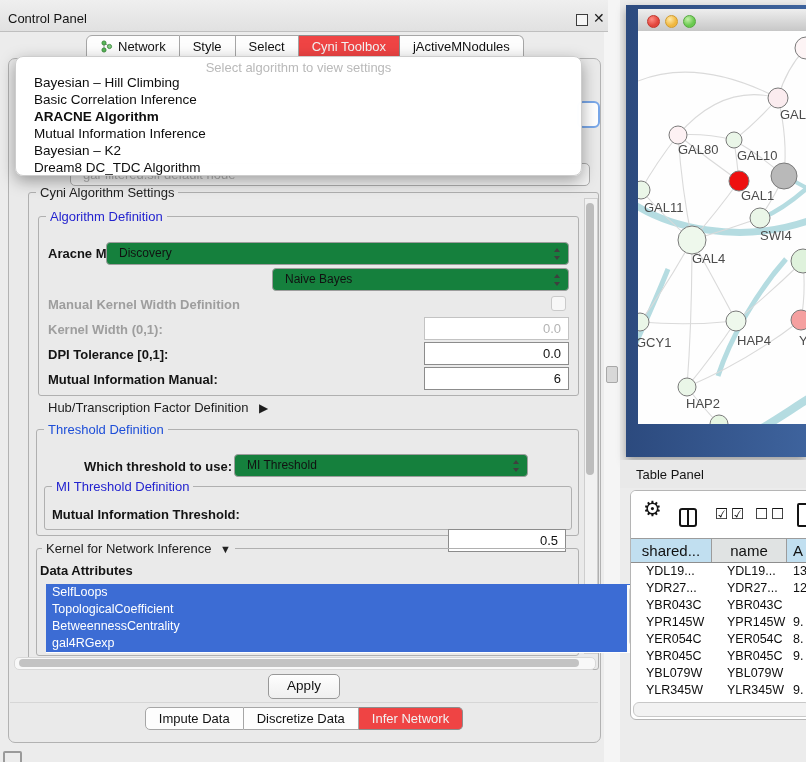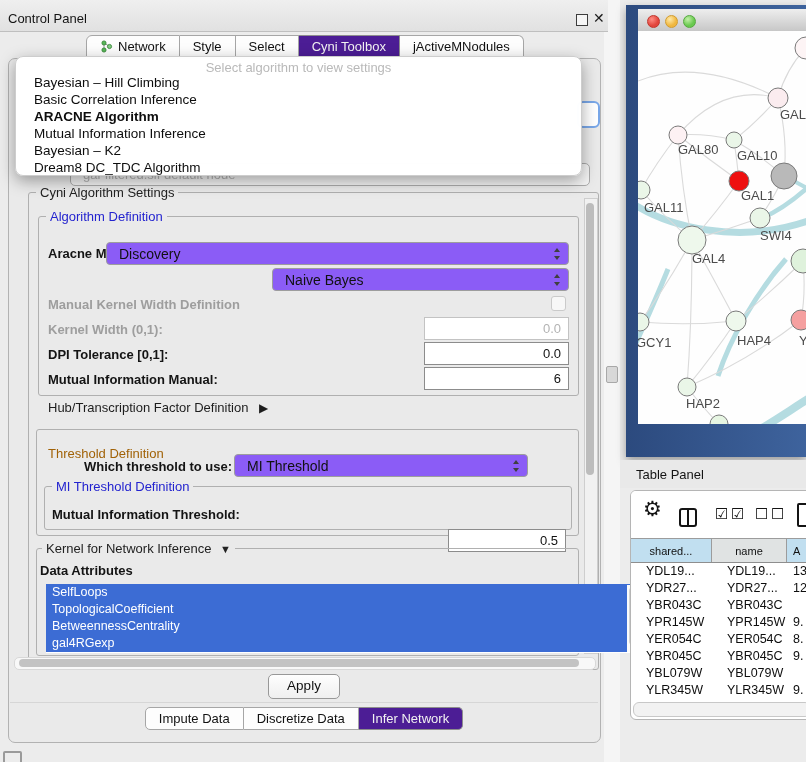--- a/index.html
+++ b/index.html
@@ -14,21 +14,21 @@
   .cp-title{left:8px;top:11px;font-size:13px;color:#141414;}
   .float-btn{left:576px;top:14px;width:10px;height:10px;border:1.6px solid #3c3c3c;background:#f5f5f5;}
   .close-btn{left:593px;top:10px;font-size:14px;font-weight:700;color:#1c1c1c;}
 
   
   .tabrow{left:86px;top:35px;display:flex;}
   .tab{height:21px;line-height:21px;padding:0 13px;font-size:13px;background:#fdfdfd;
        border:1px solid #a6a6a6;border-left:none;display:flex;align-items:center;gap:5px;}
   .tab:first-child{border-left:1px solid #a6a6a6;border-radius:6px 0 0 0;}
   .tab:last-child{border-radius:0 6px 0 0;}
-  .tab.sel{background:#4c1d95;color:#f2f2f2;border-color:#8d8d8d;text-align:center;}
+  .tab.sel{background:#ef4444;color:#f2f2f2;border-color:#8d8d8d;text-align:center;}
   .tabrow2{left:0;top:707px;width:608px;display:flex;justify-content:center;}
   .tabrow2 .tab{border-radius:0;}
   .tabrow2 .tab:first-child{border-radius:5px 0 0 5px;border-left:1px solid #a6a6a6;}
   .tabrow2 .tab:last-child{border-radius:0 5px 5px 0;}
 
   
   .outer-panel{left:8px;top:58px;width:591px;height:683px;background:#eaeaea;
                border:1px solid #b2b2b2;border-radius:7px;}
 
   
@@ -42,27 +42,27 @@
   .ghost-combo{left:70px;top:163px;width:518px;height:21px;border:1px solid #ababab;
                border-radius:5px;background:#f4f4f4;z-index:2;overflow:hidden;}
   .ghost-combo span{position:absolute;left:12px;top:3px;font-size:13px;color:#b3b3b3;}
   .blue-frag{left:577px;top:101px;width:19px;height:23px;border:2.5px solid #79a7e8;
              border-radius:6px;background:#fff;z-index:3;}
 
   
   .group{border:1px solid #b0b0b0;border-radius:3px;}
   .group-label{position:absolute;background:#eaeaea;padding:0 4px;font-size:13px;color:#222;white-space:nowrap;}
   .group-label.blue{color:#2323cf;}
-  .group-label.green{color:#a16207;margin-top:24px;}
+  .group-label.green{color:#1d4ed8;}
 
   .lbl{font-size:13px;font-weight:700;color:#141414;white-space:nowrap;}
   .lbl.dis{color:#9e9e9e;}
   .plain{font-size:13px;color:#1d1d1d;white-space:nowrap;}
 
-  .combo{background:#8b5cf6;border:1px solid #9d9d9d;border-radius:4px;font-size:14px;color:#111;}
+  .combo{background:#15803d;border:1px solid #9d9d9d;border-radius:4px;font-size:12px;color:#111;}
   .combo .val{position:absolute;left:12px;top:3px;}
   .stepper{position:absolute;right:7px;top:50%;width:7px;height:12px;transform:translateY(-50%);}
   .stepper::before{content:"";position:absolute;left:0;top:0;border-left:3.5px solid transparent;
       border-right:3.5px solid transparent;border-bottom:4.5px solid #3f3f3f;}
   .stepper::after{content:"";position:absolute;left:0;bottom:0;border-left:3.5px solid transparent;
       border-right:3.5px solid transparent;border-top:4.5px solid #3f3f3f;}
   .field{background:#fff;border:1px solid #8c8c8c;font-size:13px;color:#111;text-align:right;}
   .field span{position:absolute;right:7px;top:3px;}
   .field.dis{border-color:#c3c3c3;color:#b3b3b3;}
   .checkbox{width:13px;height:13px;border:1.5px solid #cacaca;border-radius:3px;background:#f7f7f7;}
@@ -103,21 +103,21 @@
   .tp-title{left:16px;top:7px;font-size:13px;color:#141414;}
   .tp-box{left:630px;top:490px;width:180px;height:228px;background:#fff;
           border:1px solid #b5b5b5;border-radius:6px 0 0 6px;overflow:hidden;}
   .tp-toolbar{left:0;top:0;width:100%;height:47px;background:#fff;}
   .gear{left:12px;top:6px;font-size:21px;color:#141414;}
   .col-icon{left:48px;top:17px;width:14px;height:15px;border:2.5px solid #141414;border-radius:3px;}
   .col-icon span{position:absolute;left:50%;top:0;width:2.5px;height:100%;margin-left:-1.25px;background:#141414;}
   .cb-glyph{top:14px;font-size:15px;color:#141414;}
   .file-icon{left:166px;top:12px;width:13px;height:20px;border:2.5px solid #141414;border-radius:2px;background:#fff;}
   .tp-header{left:0;top:47px;width:100%;height:25px;display:flex;border-top:1px solid #9c9c9c;border-bottom:1px solid #8e8e8e;box-sizing:border-box;}
-  .th{height:100%;box-sizing:border-box;border-right:1px solid #9c9c9c;font-size:11px;
+  .th{height:100%;box-sizing:border-box;border-right:1px solid #9c9c9c;font-size:15px;
       display:flex;align-items:center;justify-content:center;color:#111;}
   .th.blue{background:#c1dff0;}
   .th.gray{background:#e0e3e3;}
   .tp-rows{left:0;top:72px;width:100%;}
   .tr{display:flex;height:17px;line-height:17px;font-size:12.5px;color:#0e0e0e;}
   .td{box-sizing:border-box;padding-left:15px;white-space:nowrap;overflow:hidden;}
   .tp-hscroll{left:2px;top:211px;width:176px;height:13px;background:#f2f2f2;border:1px solid #c8c8c8;border-radius:6px;}
 
   .mini-icon{left:3px;top:751px;width:15px;height:14px;border:2px solid #9a9a9a;border-radius:2px;background:#ececec;}
 </style>

